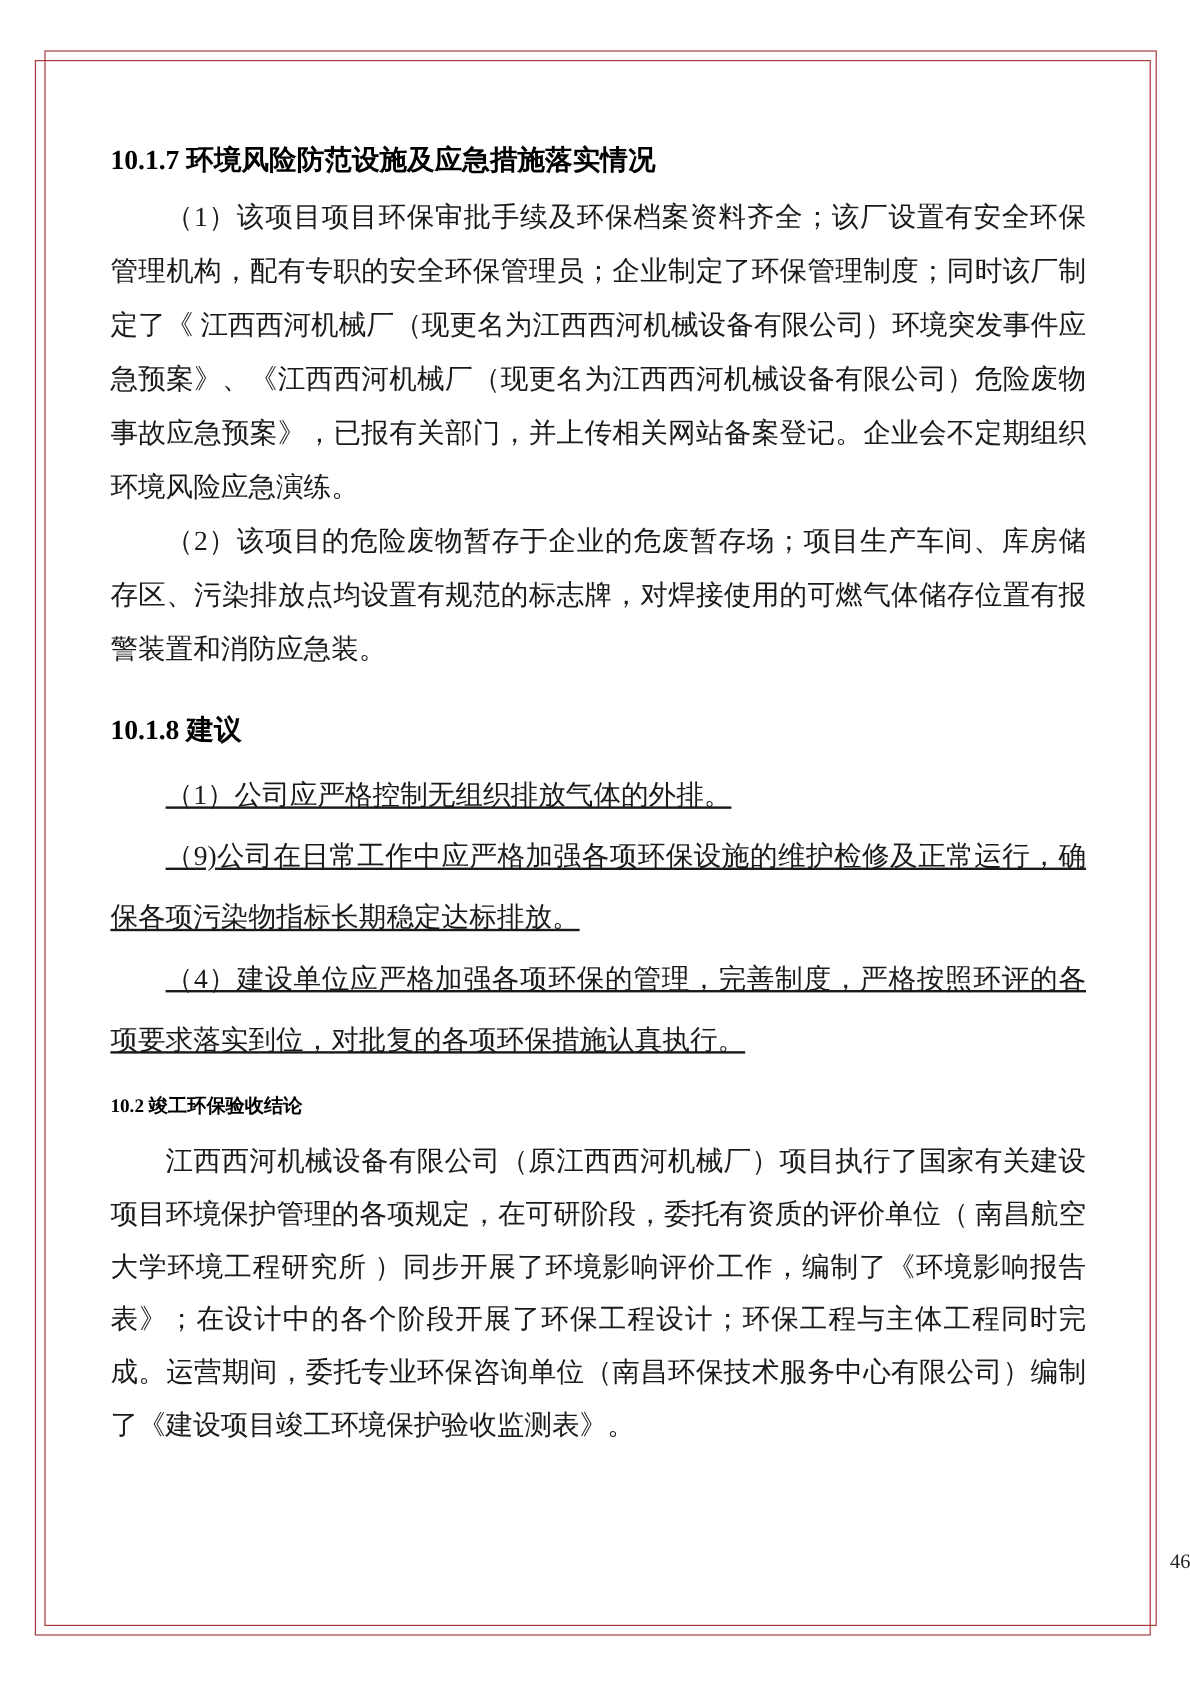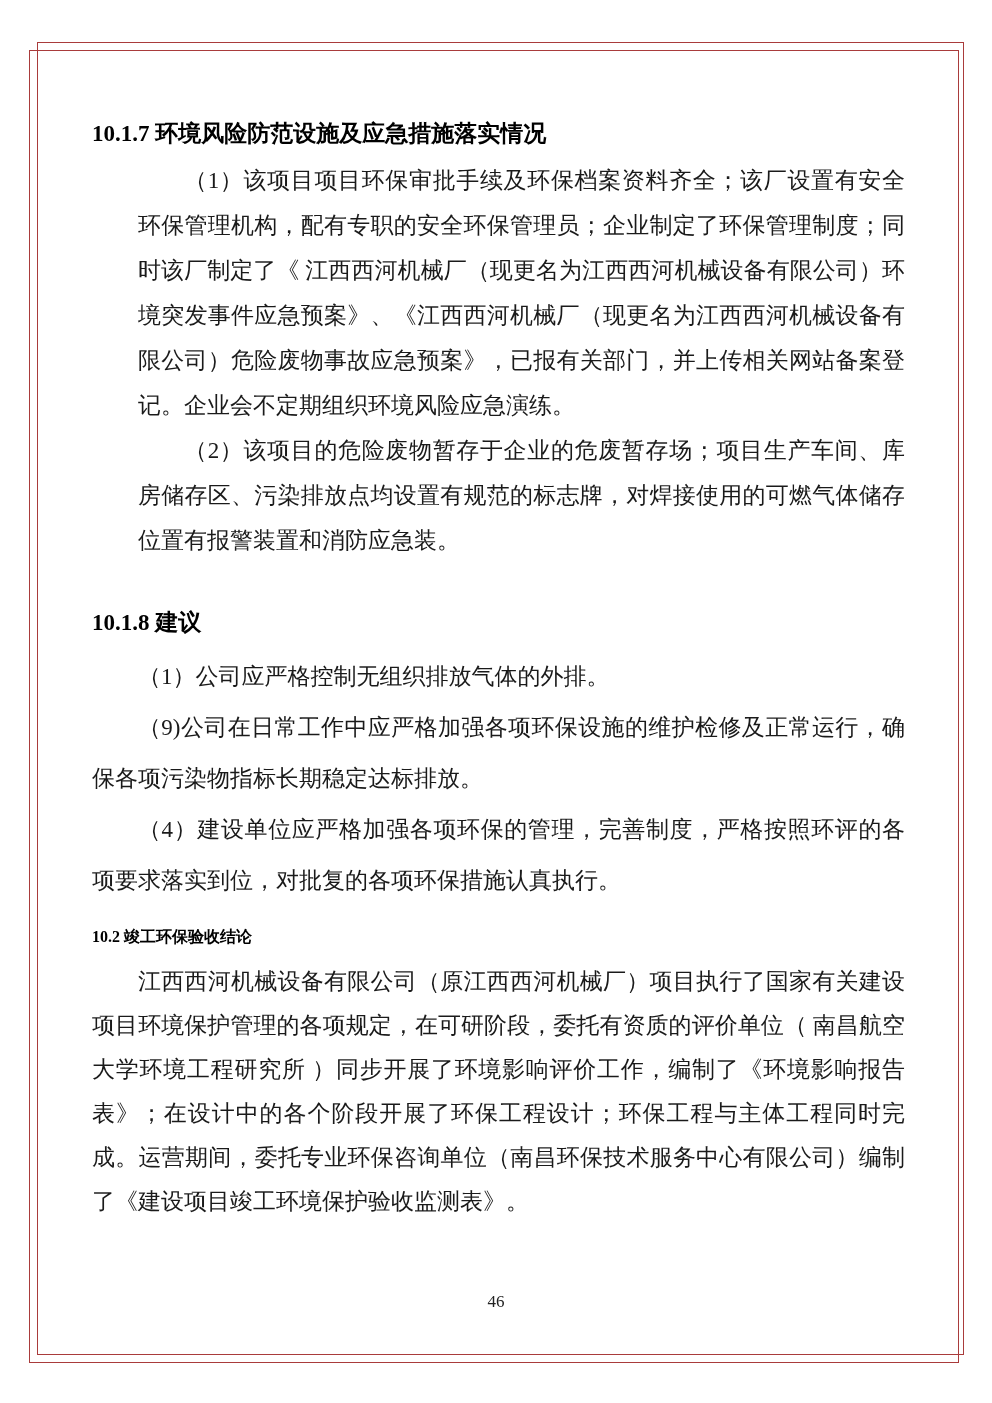--- a/index.html
+++ b/index.html
@@ -29,41 +29,41 @@
     position: absolute;
     left: 92px;
     top: 118px;
     width: 813px;
   }
   .heading {
     font-weight: bold;
     color: #000000;
   }
   .h-s1 { font-size: 23px; line-height: 32px; margin: 0; }
-  .h-s2 { font-size: 23px; line-height: 32px; margin: 44px 0 12px 0; }
+  .h-s2 { font-size: 23px; line-height: 32px; margin: 30px 0 12px 0; }
   .h-s3 { font-size: 16px; line-height: 34px; margin: 14px 0 6px 0; }
 
   .para {
     margin: 0;
     text-indent: 2em;
     text-align: justify;
     font-size: 23px;
     color: #1a1a1a;
   }
-  .para-a { line-height: 45px; margin-left: 46px; }
+  .para-a { line-height: 45px; }
   .para-a.first { margin-top: 8px; }
-  .para-b { line-height: 51px; }
+  .para-b { line-height: 51px; text-decoration: underline; }
   .para-c { line-height: 44px; }
 
   .page-number {
     position: absolute;
     left: 0;
     right: 0;
     top: 1292px;
-    text-align: center;
+    text-align: right;
     font-size: 17px;
     color: #222222;
   }
 </style>
 </head>
 <body>
 
 <div class="page">
 
   <div class="frame frame-a"></div>

